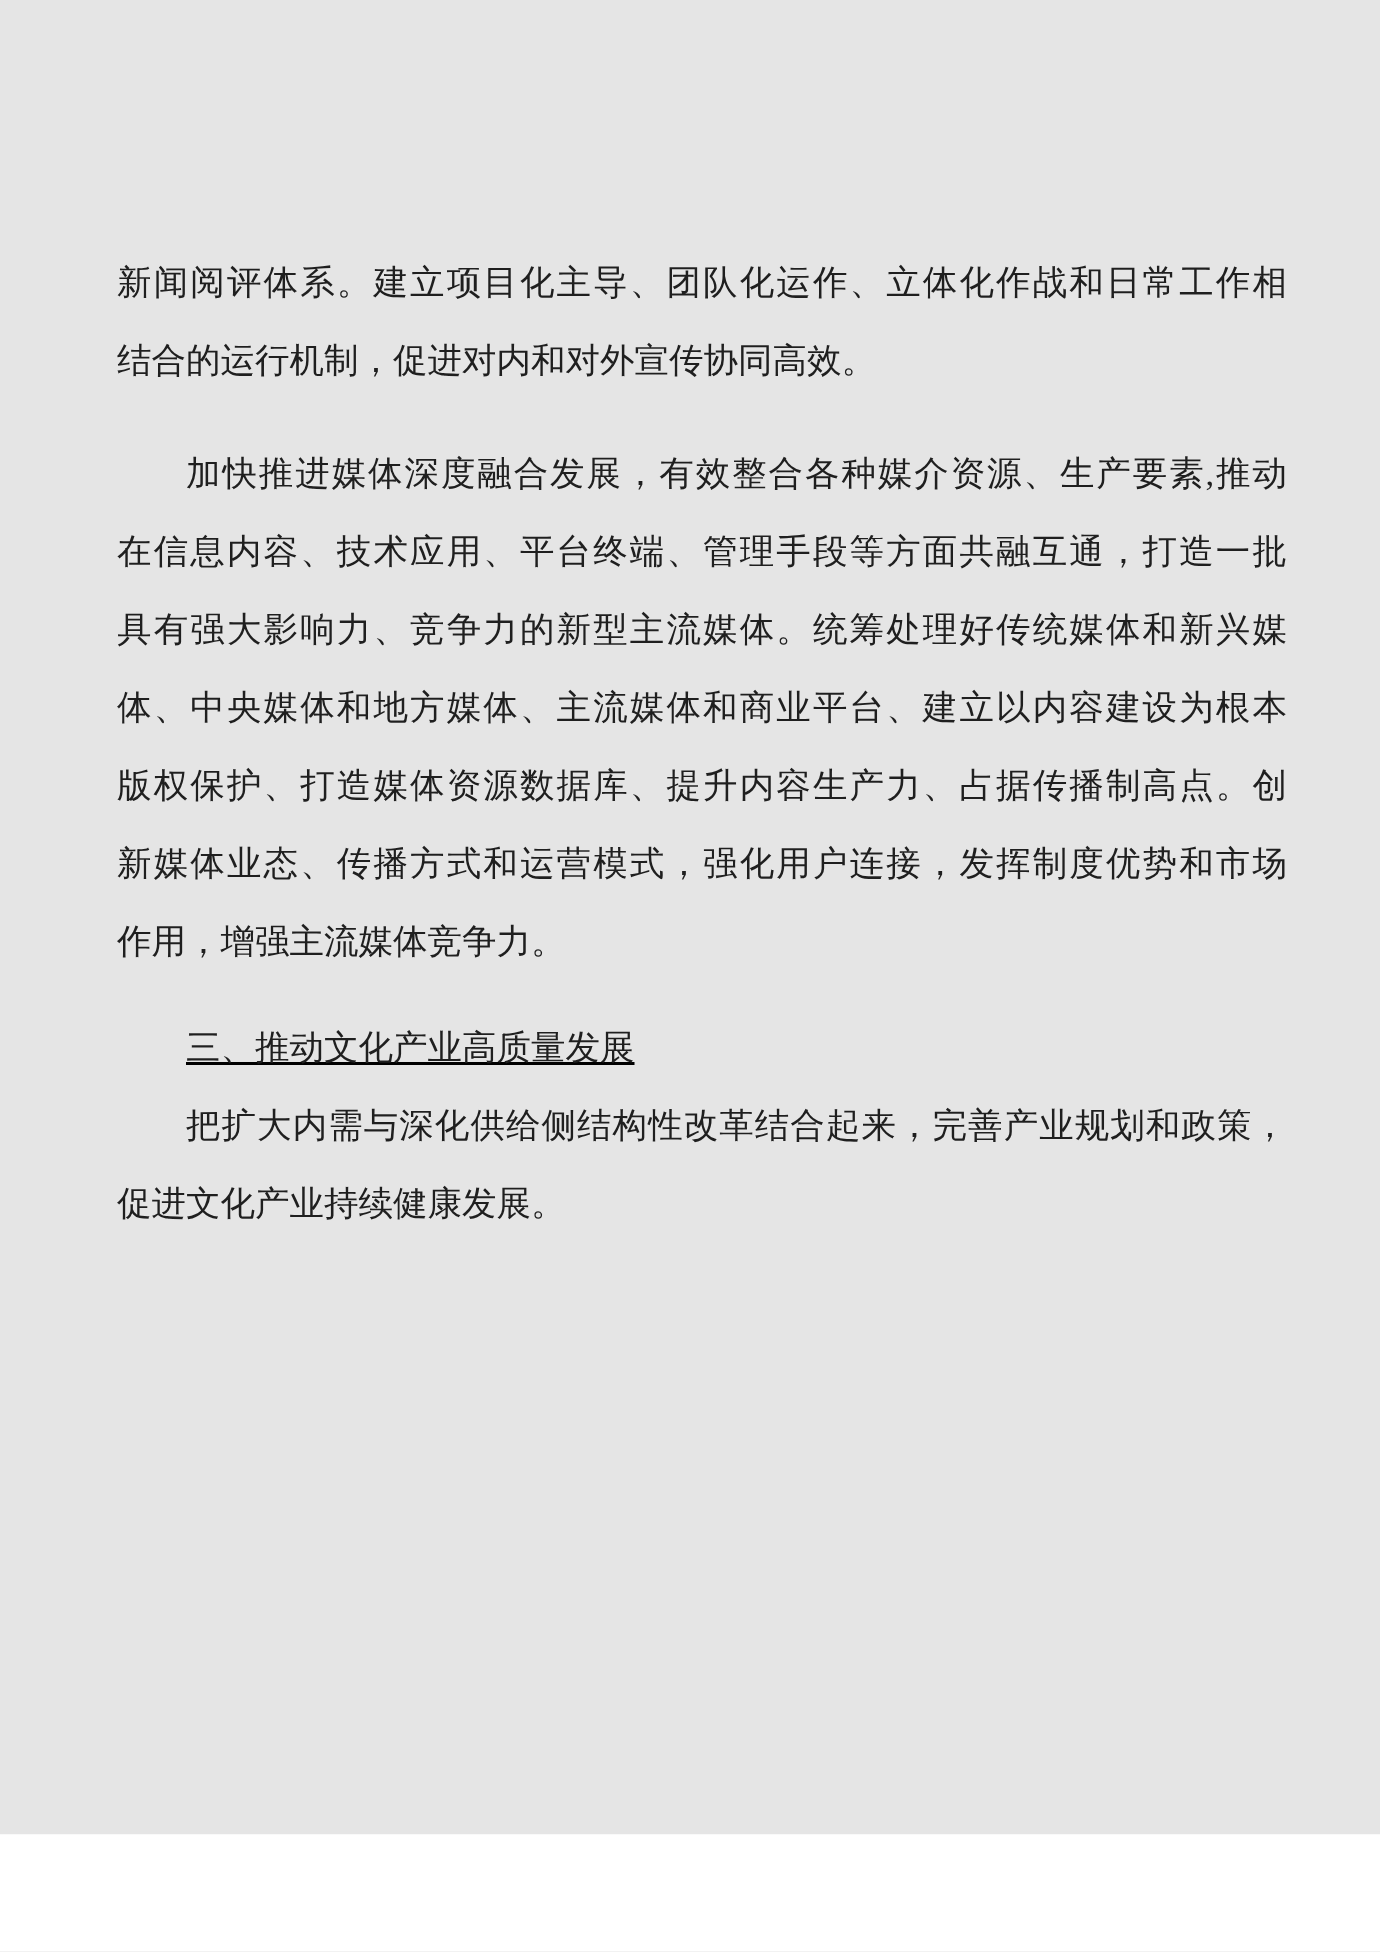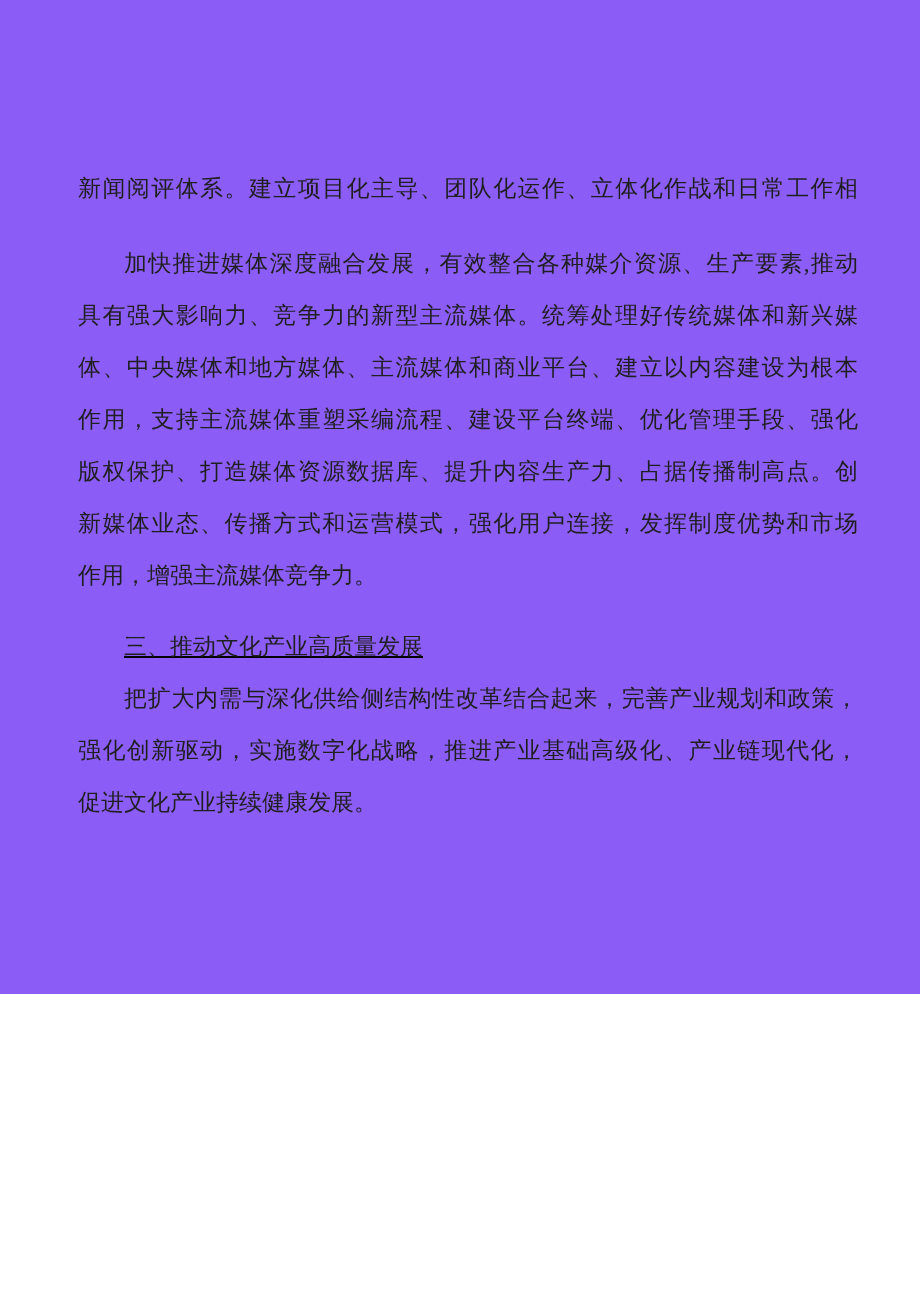--- a/index.html
+++ b/index.html
@@ -3,22 +3,22 @@
 <meta charset="utf-8">
 <style>
   html, body {
     margin: 0;
     padding: 0;
     background: #ffffff;
   }
   .page {
     position: relative;
     width: 920px;
-    height: 994px;
-    background: #8b5cf6;
+    height: 1223px;
+    background: #e5e5e5;
     overflow: hidden;
     font-family: "Liberation Serif", "DejaVu Serif", serif;
   }
   .doc-body {
     position: absolute;
     left: 78px;
     top: 163px;
     width: 780px;
   }
   .para { margin: 0; }
@@ -44,32 +44,32 @@
     text-indent: 2em;
   }
 </style>
 </head>
 <body>
 
 <div class="page">
   <div class="doc-body" id="doc">
       <div class="para">
         <div class="line">新闻阅评体系。建立项目化主导、团队化运作、立体化作战和日常工作相</div>
+        <div class="line jlast">结合的运行机制，促进对内和对外宣传协同高效。</div>
       </div>
       <div class="para indent">
         <div class="line">加快推进媒体深度融合发展，有效整合各种媒介资源、生产要素,推动</div>
+        <div class="line">在信息内容、技术应用、平台终端、管理手段等方面共融互通，打造一批</div>
         <div class="line">具有强大影响力、竞争力的新型主流媒体。统筹处理好传统媒体和新兴媒</div>
         <div class="line">体、中央媒体和地方媒体、主流媒体和商业平台、建立以内容建设为根本</div>
-        <div class="line">作用，支持主流媒体重塑采编流程、建设平台终端、优化管理手段、强化</div>
         <div class="line">版权保护、打造媒体资源数据库、提升内容生产力、占据传播制高点。创</div>
         <div class="line">新媒体业态、传播方式和运营模式，强化用户连接，发挥制度优势和市场</div>
         <div class="line jlast">作用，增强主流媒体竞争力。</div>
       </div>
       <div class="para indent">
         <div class="line jlast">三、推动文化产业高质量发展</div>
       </div>
       <div class="para indent">
         <div class="line">把扩大内需与深化供给侧结构性改革结合起来，完善产业规划和政策，</div>
-        <div class="line">强化创新驱动，实施数字化战略，推进产业基础高级化、产业链现代化，</div>
         <div class="line jlast">促进文化产业持续健康发展。</div>
       </div>
     </div>
 </div>
 
 </body></html>

